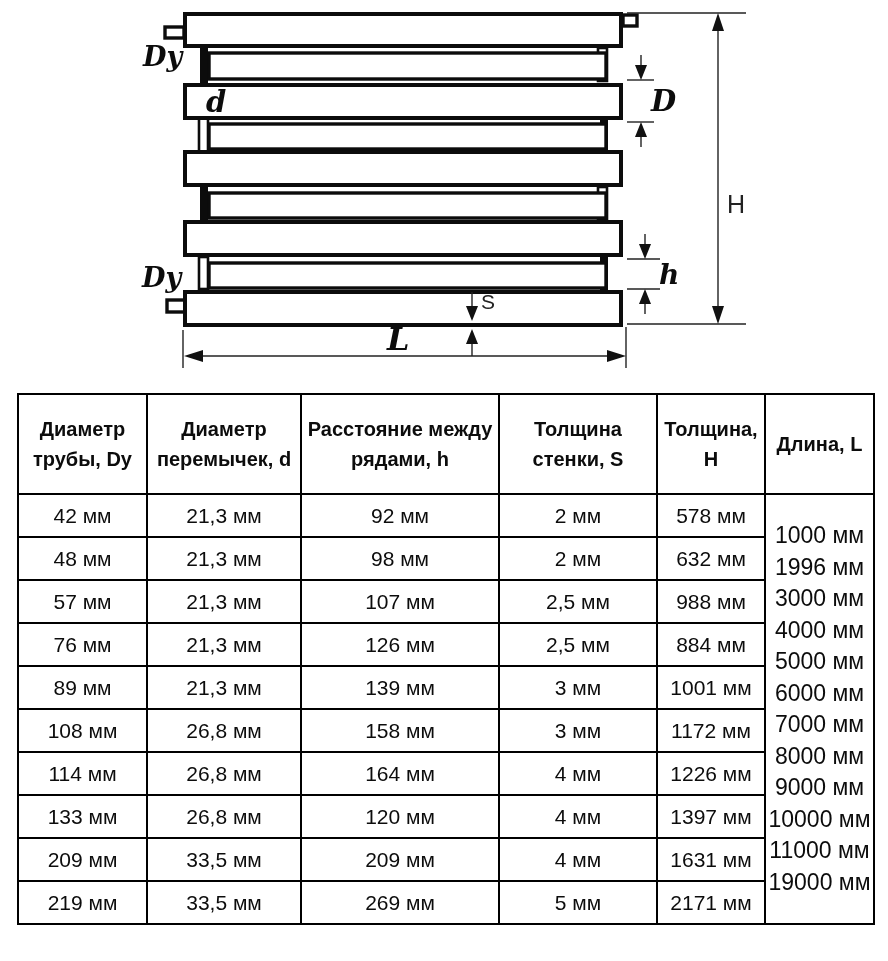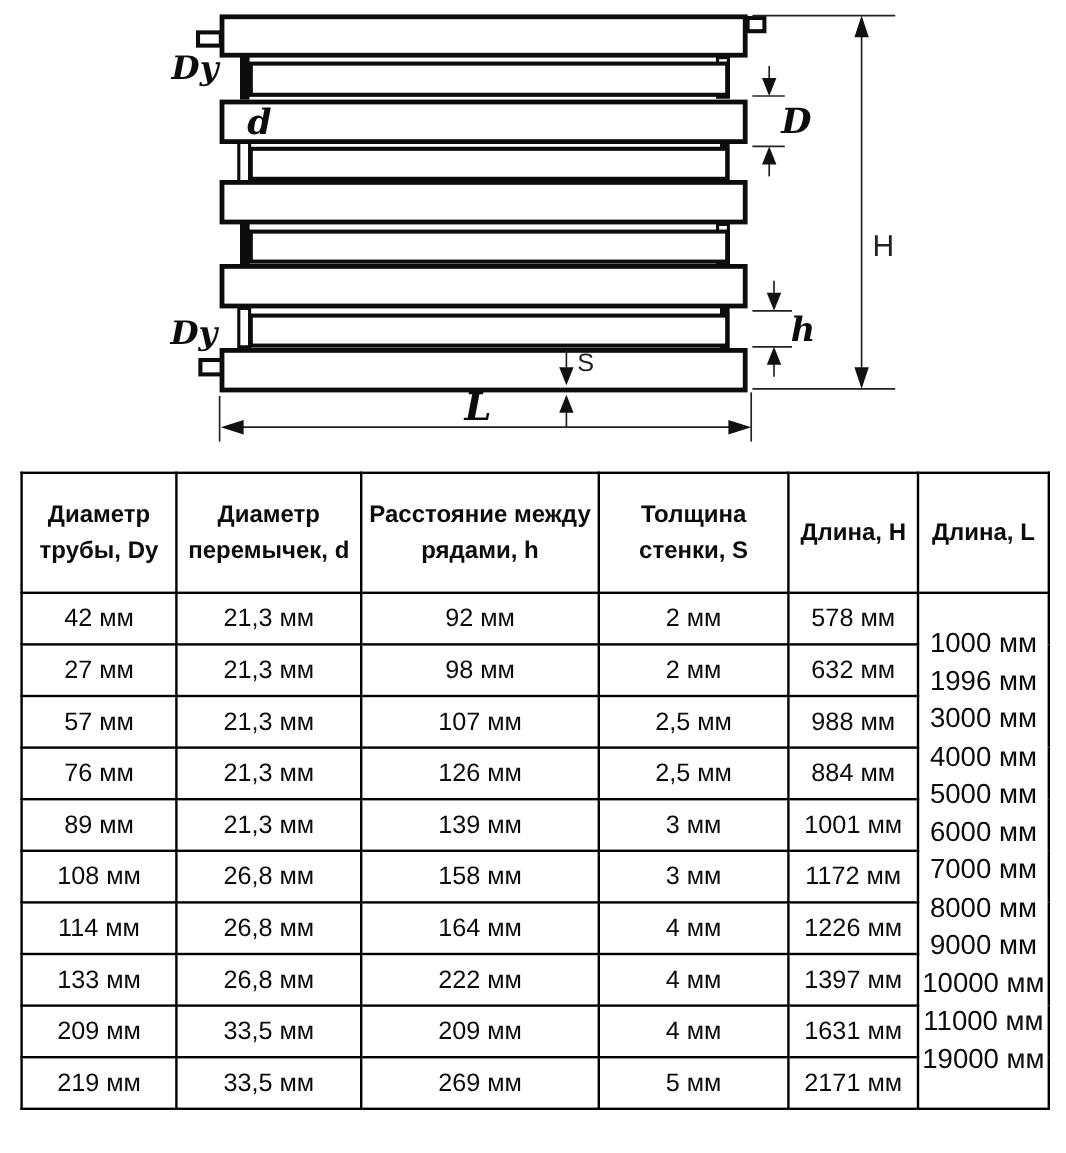--- a/index.html
+++ b/index.html
@@ -156,21 +156,21 @@
     <thead>
       <tr>
         <th>Диаметр
 трубы, Dy</th>
         <th>Диаметр
 перемычек, d</th>
         <th>Расстояние между
 рядами, h</th>
         <th>Толщина
 стенки, S</th>
-        <th>Длина, H</th>
+        <th>Толщина, H</th>
         <th>Длина, L</th>
       </tr>
     </thead>
     <tbody>
       <tr>
         <td>42 мм</td>
         <td>21,3 мм</td>
         <td>92 мм</td>
         <td>2 мм</td>
         <td>578 мм</td>
@@ -185,21 +185,21 @@
             <div class="len-line">7000 мм</div>
             <div class="len-line">8000 мм</div>
             <div class="len-line">9000 мм</div>
             <div class="len-line">10000 мм</div>
             <div class="len-line">11000 мм</div>
             <div class="len-line">19000 мм</div>
           </div>
         </td>
       </tr>
       <tr>
-        <td>27 мм</td>
+        <td>48 мм</td>
         <td>21,3 мм</td>
         <td>98 мм</td>
         <td>2 мм</td>
         <td>632 мм</td>
       </tr>
       <tr>
         <td>57 мм</td>
         <td>21,3 мм</td>
         <td>107 мм</td>
         <td>2,5 мм</td>
@@ -229,21 +229,21 @@
       <tr>
         <td>114 мм</td>
         <td>26,8 мм</td>
         <td>164 мм</td>
         <td>4 мм</td>
         <td>1226 мм</td>
       </tr>
       <tr>
         <td>133 мм</td>
         <td>26,8 мм</td>
-        <td>222 мм</td>
+        <td>120 мм</td>
         <td>4 мм</td>
         <td>1397 мм</td>
       </tr>
       <tr>
         <td>209 мм</td>
         <td>33,5 мм</td>
         <td>209 мм</td>
         <td>4 мм</td>
         <td>1631 мм</td>
       </tr>

